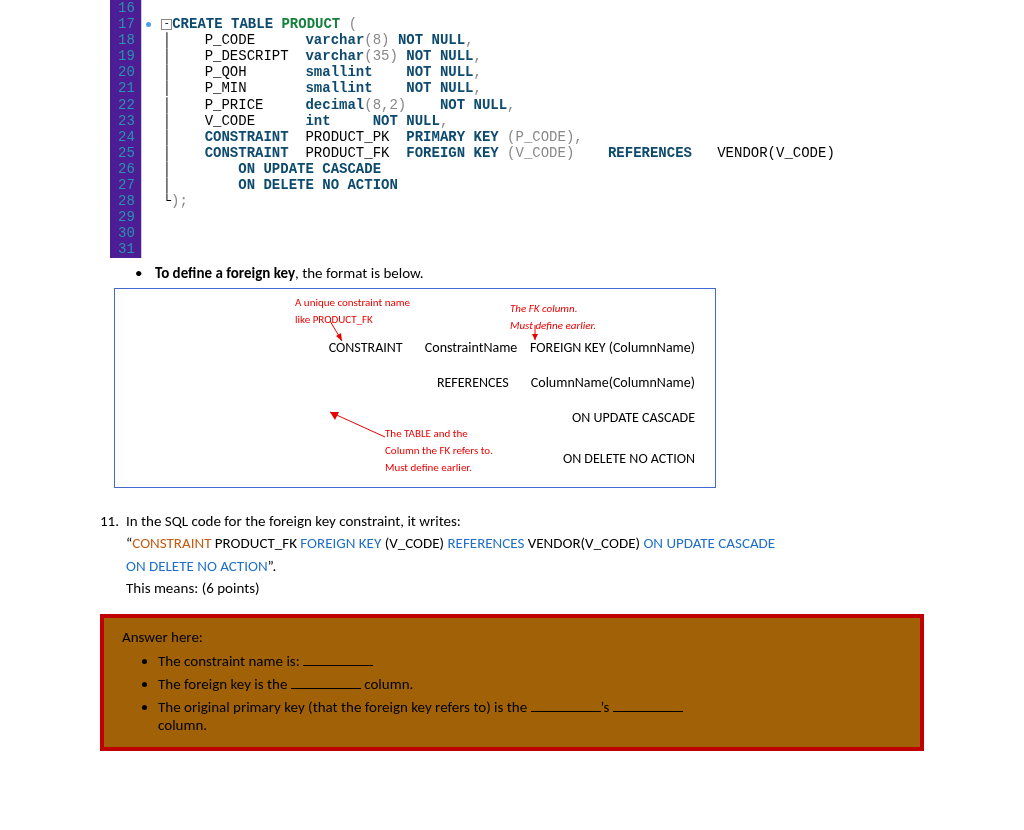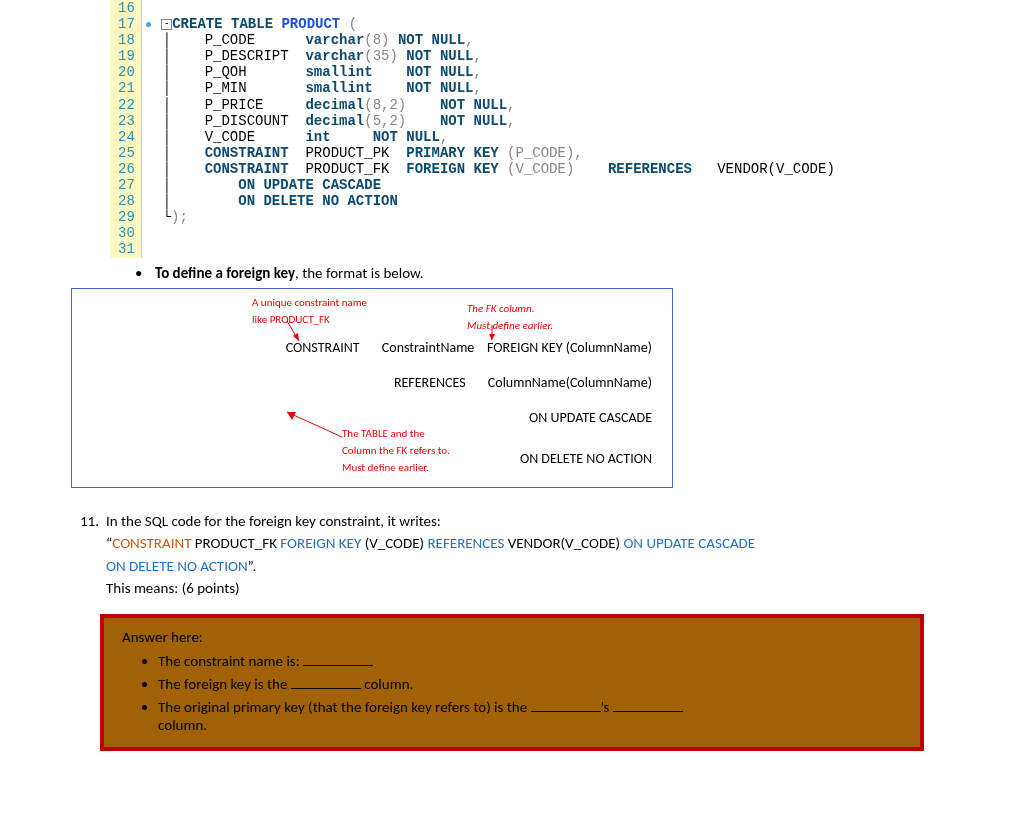--- a/index.html
+++ b/index.html
@@ -12,34 +12,34 @@
     width: 1024px;
   }
   .code-block {
     font-family: Consolas, 'Courier New', monospace;
     font-size: 14px;
     display: flex;
     margin-left: 110px;
     line-height: 1.15;
   }
   .gutter {
-    background: #fef9c3;
+    background: #4c1d95;
     border-right: 1px solid #ccc;
     color: #2b91af;
     text-align: right;
     padding-right: 6px;
     padding-left: 8px;
     user-select: none;
   }
   .code-lines {
     padding-left: 4px;
   }
   .code-lines div, .gutter div { white-space: pre; }
   .kw-blue { color: #0c4a6e; font-weight: bold; }
-  .kw-dark { color: #1d4ed8; font-weight: bold; }
+  .kw-dark { color: #15803d; font-weight: bold; }
   .op { color: #888; }
   .marker-dot {
     display: inline-block;
     width: 5px; height: 5px;
     background: #4aa0e6;
     border-radius: 50%;
     vertical-align: middle;
     margin-right: 2px;
   }
   .fold-box {
@@ -53,32 +53,32 @@
   }
   .bullet-row {
     display: flex;
     margin-left: 135px;
     margin-top: 6px;
     font-size: 15px;
   }
   .bullet-row .dot { width: 20px; }
   .fk-box {
     border: 1px solid #4169d1;
-    margin-left: 71px;
+    margin-left: 114px;
     margin-top: 6px;
     width: 560px;
     padding: 10px 20px 14px 20px;
     font-size: 14px;
     position: relative;
   }
   .fk-row { margin: 6px 0; text-align: right; }
   .ann-red { color: #e80000; font-size: 11px; line-height: 1.1; }
   .ann-block { position:absolute; }
   .q11 {
-    margin-left: 80px;
+    margin-left: 100px;
     margin-right: 50px;
     margin-top: 22px;
     font-size: 15px;
     line-height: 1.5;
   }
   .q11 .num-label { display:inline-block; width: 26px; }
   .q11-body { margin-left: 26px; }
   .syn-orange { color: #c55a11; }
   .syn-blue2 { color: #1f6fc9; }
   .answer-box {
@@ -117,21 +117,20 @@
     <div>31</div>
   </div>
   <div class="code-lines">
     <div> </div>
     <div><span class="marker-dot"></span> <span class="fold-box">-</span><span class="kw-blue">CREATE TABLE</span> <span class="kw-dark">PRODUCT</span><span class="op"> (</span></div>
     <div>  │    <span>P_CODE</span>      <span class="kw-blue">varchar</span><span class="op">(8)</span><span class="kw-blue"> NOT NULL</span><span class="op">,</span></div>
     <div>  │    <span>P_DESCRIPT</span>  <span class="kw-blue">varchar</span><span class="op">(35)</span><span class="kw-blue"> NOT NULL</span><span class="op">,</span></div>
     <div>  │    <span>P_QOH</span>       <span class="kw-blue">smallint</span>    <span class="kw-blue">NOT NULL</span><span class="op">,</span></div>
     <div>  │    <span>P_MIN</span>       <span class="kw-blue">smallint</span>    <span class="kw-blue">NOT NULL</span><span class="op">,</span></div>
     <div>  │    <span>P_PRICE</span>     <span class="kw-blue">decimal</span><span class="op">(8,2)</span>    <span class="kw-blue">NOT NULL</span><span class="op">,</span></div>
-    <div>  │    <span>P_DISCOUNT</span>  <span class="kw-blue">decimal</span><span class="op">(5,2)</span>    <span class="kw-blue">NOT NULL</span><span class="op">,</span></div>
     <div>  │    <span>V_CODE</span>      <span class="kw-blue">int</span>     <span class="kw-blue">NOT NULL</span><span class="op">,</span></div>
     <div>  │    <span class="kw-blue">CONSTRAINT</span>  <span>PRODUCT_PK</span>  <span class="kw-blue">PRIMARY KEY</span> <span class="op">(P_CODE)</span><span class="op">,</span></div>
     <div>  │    <span class="kw-blue">CONSTRAINT</span>  <span>PRODUCT_FK</span>  <span class="kw-blue">FOREIGN KEY</span> <span class="op">(V_CODE)</span>    <span class="kw-blue">REFERENCES</span>   <span>VENDOR(V_CODE)</span></div>
     <div>  │        <span class="kw-blue">ON UPDATE CASCADE</span></div>
     <div>  │        <span class="kw-blue">ON DELETE NO ACTION</span></div>
     <div>  └<span class="op">);</span></div>
     <div> </div>
   </div>
 </div>
 

